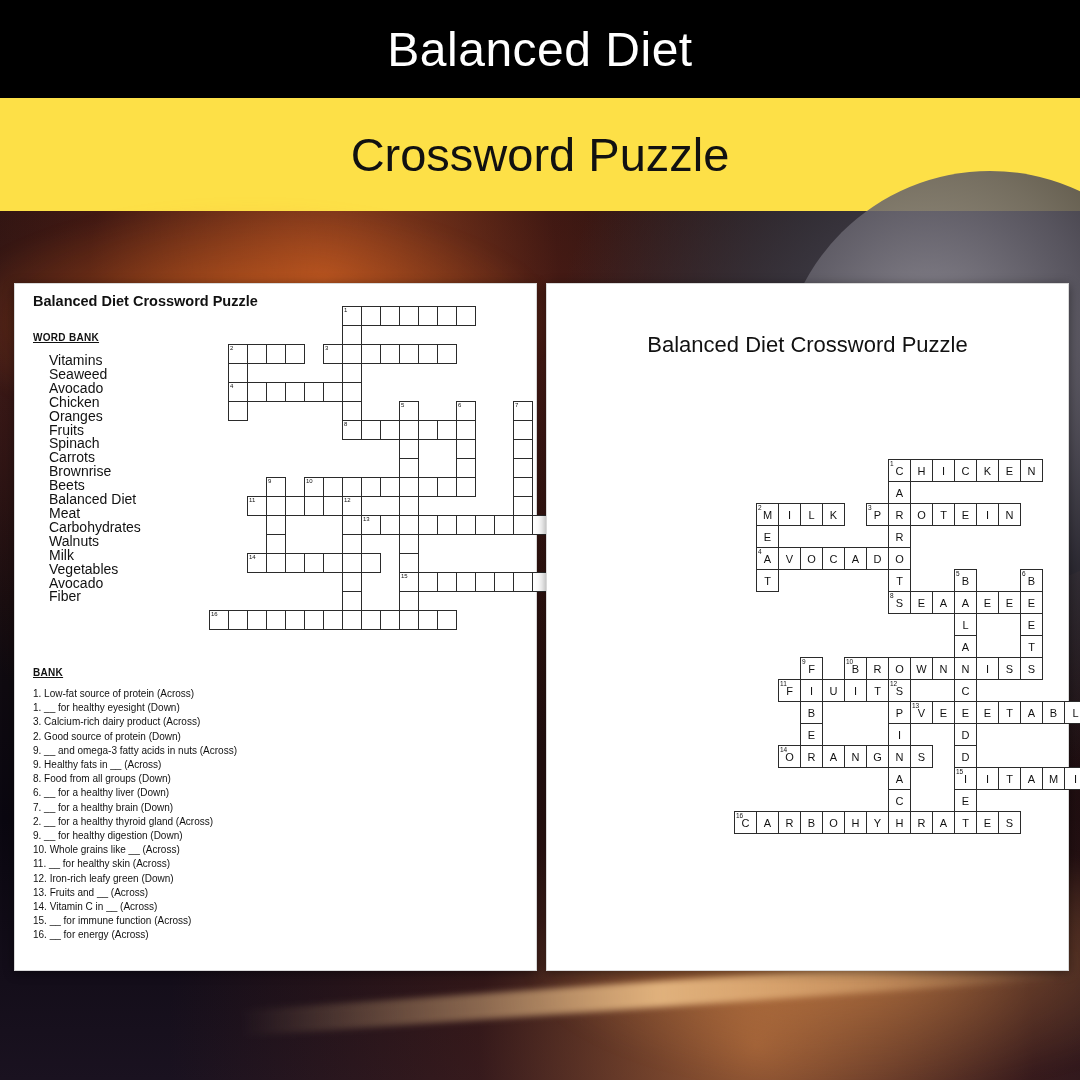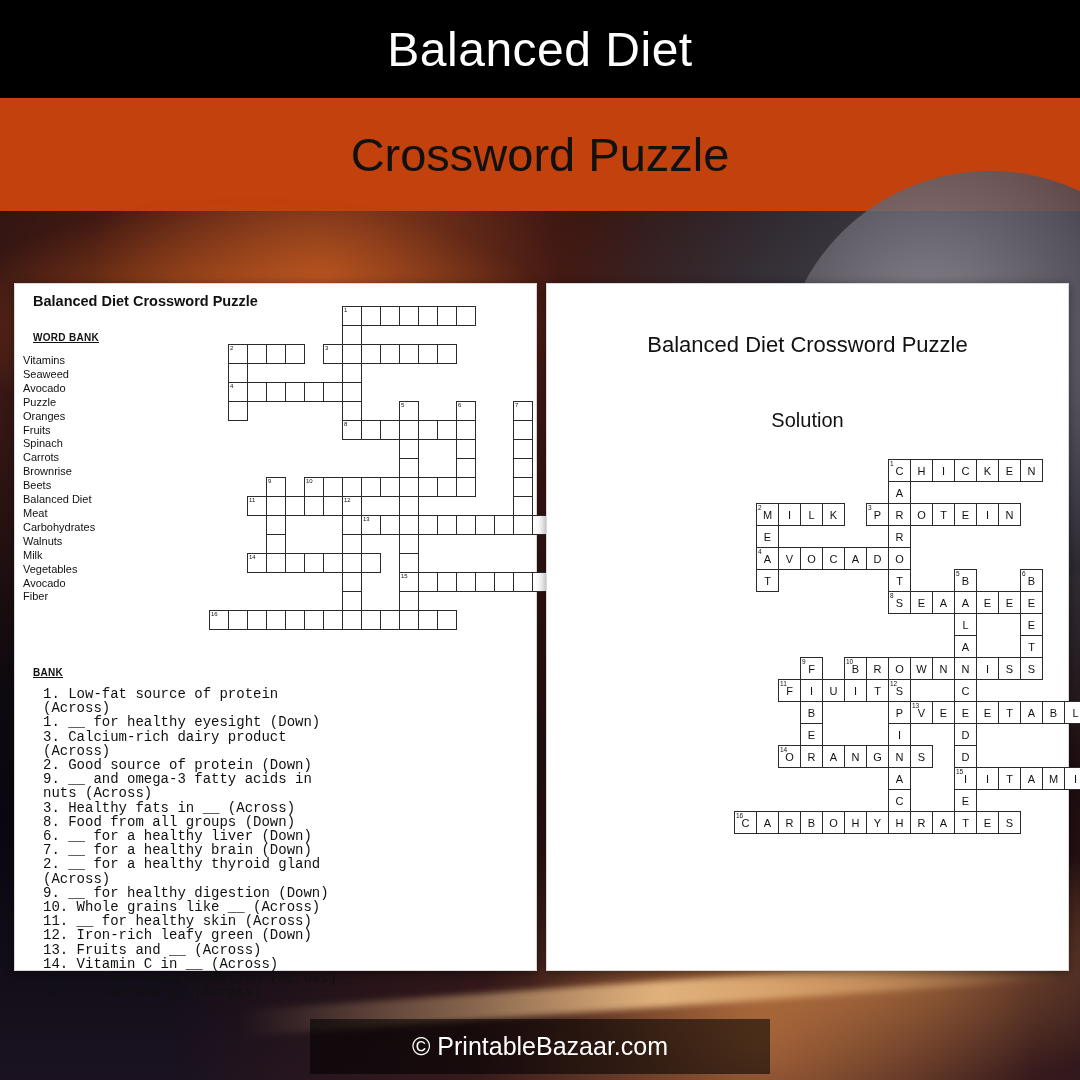--- a/index.html
+++ b/index.html
@@ -12,21 +12,21 @@
   #page{position:relative;width:1080px;height:1080px;overflow:hidden;}
 
   
   .banner-top{
     position:absolute;left:0;top:0;width:1080px;height:98px;
     background:#000;color:#fff;display:flex;align-items:center;justify-content:center;
   }
   .banner-top .t{font-size:48px;font-weight:400;letter-spacing:.5px;}
   .banner-sub{
     position:absolute;left:0;top:98px;width:1080px;height:113px;
-    background:#c2410c;color:#111;display:flex;align-items:center;justify-content:center;
+    background:#fde047;color:#111;display:flex;align-items:center;justify-content:center;
   }
   .banner-sub .t{font-size:47px;font-weight:400;}
 
   
   .bg{
     position:absolute;left:0;top:211px;width:1080px;height:869px;
     background:
       radial-gradient(circle at 88% 20%, #6d6a72 0%, #3a3740 14%, rgba(30,28,34,0) 34%),
       radial-gradient(ellipse at 30% 8%, rgba(255,110,40,.55) 0%, rgba(180,50,20,.25) 22%, rgba(0,0,0,0) 46%),
       radial-gradient(ellipse at 70% 96%, rgba(255,150,70,.55) 0%, rgba(120,45,20,.3) 26%, rgba(0,0,0,0) 55%),
@@ -58,24 +58,24 @@
     position:absolute;background:#fff;border:1px solid #d9d9d9;
     box-shadow:0 2px 10px rgba(0,0,0,.45);
   }
   #sheet-left{left:14px;top:283px;width:521px;height:686px;}
   #sheet-right{left:546px;top:283px;width:521px;height:686px;}
 
   
   .l-title{position:absolute;left:18px;top:9px;font-size:14.5px;font-weight:bold;color:#111;}
   .wb-head{position:absolute;left:18px;top:48px;font-size:10px;font-weight:bold;color:#111;
     text-decoration:underline;letter-spacing:.3px;}
-  .wb-list{position:absolute;left:8px;top:70px;width:120px;font-size:11px;line-height:13.9px;color:#111;}
+  .wb-list{position:absolute;left:34px;top:70px;width:120px;font-size:14px;line-height:13.9px;color:#111;}
   .clues-head{position:absolute;left:18px;top:383px;font-size:10px;font-weight:bold;color:#111;
     text-decoration:underline;letter-spacing:.3px;}
-  .clues-list{position:absolute;left:28px;top:403px;width:300px;font-size:14px;line-height:14.2px;color:#111;font-family:Liberation Mono, monospace;}
+  .clues-list{position:absolute;left:18px;top:403px;width:300px;font-size:10px;line-height:14.2px;color:#111;}
 
   
   .grid{position:absolute;}
   .cell{position:absolute;box-sizing:border-box;border:1px solid #2b2b2b;background:#fff;}
   .cell .num{position:absolute;left:1px;top:0px;font-size:6px;line-height:7px;color:#111;}
   .cell .ltr{position:absolute;left:0;right:0;bottom:0;top:0;display:flex;align-items:center;
     justify-content:center;font-size:9.5px;color:#111;font-family:"Liberation Sans", sans-serif;}
   #grid-left .cell{width:20px;height:20px;}
   #grid-right .cell{width:23px;height:23px;}
   #grid-right .cell .num{font-size:6.5px;}
@@ -112,21 +112,21 @@
     <div class="streak"></div>
   </div>
 
   <div class="sheet" id="sheet-left">
     <div class="l-title">Balanced Diet Crossword Puzzle</div>
     <div class="wb-head">WORD BANK</div>
     <div class="wb-list" id="word-bank">
         <div>Vitamins</div>
         <div>Seaweed</div>
         <div>Avocado</div>
-        <div>Puzzle</div>
+        <div>Chicken</div>
         <div>Oranges</div>
         <div>Fruits</div>
         <div>Spinach</div>
         <div>Carrots</div>
         <div>Brownrise</div>
         <div>Beets</div>
         <div>Balanced Diet</div>
         <div>Meat</div>
         <div>Carbohydrates</div>
         <div>Walnuts</div>
@@ -135,21 +135,21 @@
         <div>Avocado</div>
         <div>Fiber</div>
       </div>
     <div class="clues-head">BANK</div>
     <div class="clues-list" id="clues">
         <div>1. Low-fat source of protein (Across)</div>
         <div>1. __ for healthy eyesight (Down)</div>
         <div>3. Calcium-rich dairy product  (Across)</div>
         <div>2. Good source of protein (Down)</div>
         <div>9. __ and omega-3 fatty acids in nuts (Across)</div>
-        <div>3. Healthy fats in __ (Across)</div>
+        <div>9. Healthy fats in __ (Across)</div>
         <div>8. Food from all groups (Down)</div>
         <div>6. __ for a healthy liver (Down)</div>
         <div>7. __ for a healthy brain (Down)</div>
         <div>2. __ for a healthy thyroid gland (Across)</div>
         <div>9. __ for healthy digestion (Down)</div>
         <div>10. Whole grains like __ (Across)</div>
         <div>11. __ for healthy skin (Across)</div>
         <div>12. Iron-rich leafy green (Down)</div>
         <div>13. Fruits and __ (Across)</div>
         <div>14. Vitamin C in __ (Across)</div>
@@ -300,21 +300,20 @@
         <div class="cell" style="left: 308px; top: 326px; width: 20px; height: 20px;"></div>
         <div class="cell" style="left: 346px; top: 326px; width: 20px; height: 20px;"></div>
         <div class="cell" style="left: 365px; top: 326px; width: 20px; height: 20px;"></div>
         <div class="cell" style="left: 403px; top: 326px; width: 20px; height: 20px;"></div>
         <div class="cell" style="left: 422px; top: 326px; width: 20px; height: 20px;"></div>
       </div>
   </div>
 
   <div class="sheet" id="sheet-right">
     <div class="r-title">Balanced Diet Crossword Puzzle</div>
-    <div class="r-sub">Solution</div>
     <div class="grid" id="grid-right">
         <div class="cell" style="left: 341px; top: 175px; width: 23px; height: 23px;">
           <span class="num">1</span>
           <span class="ltr">C</span>
         </div>
         <div class="cell" style="left: 363px; top: 175px; width: 23px; height: 23px;">
           <span class="ltr">H</span>
         </div>
         <div class="cell" style="left: 385px; top: 175px; width: 23px; height: 23px;">
           <span class="ltr">I</span>
@@ -629,17 +628,14 @@
         </div>
         <div class="cell" style="left: 429px; top: 527px; width: 23px; height: 23px;">
           <span class="ltr">E</span>
         </div>
         <div class="cell" style="left: 451px; top: 527px; width: 23px; height: 23px;">
           <span class="ltr">S</span>
         </div>
       </div>
   </div>
 
-  <div class="footer">
-    <div class="t">© PrintableBazaar.com</div>
-  </div>
 
 </div>
 
 </body></html>

